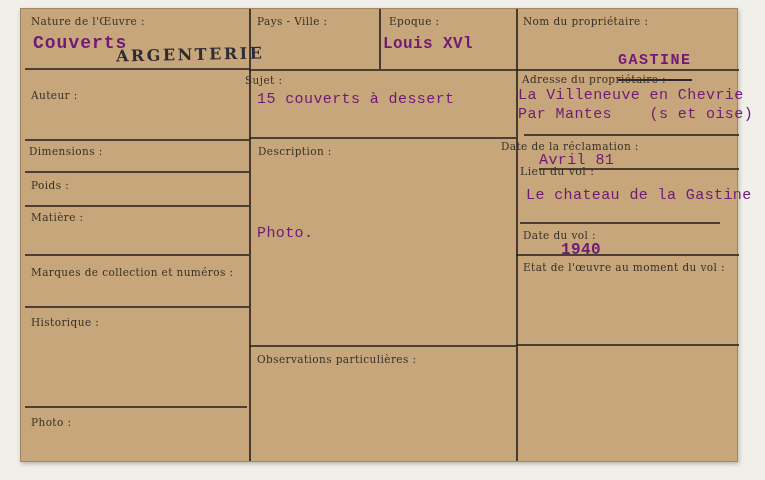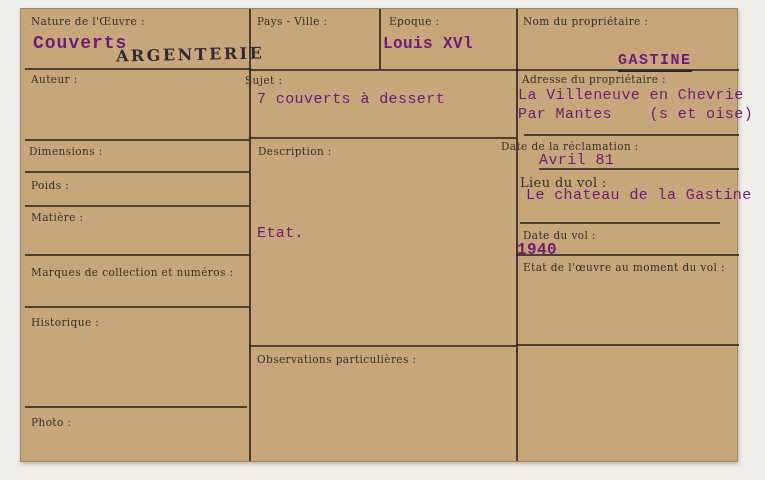--- a/index.html
+++ b/index.html
@@ -33,40 +33,40 @@
   }
   .typed-lg{font-size:18px;font-weight:bold;letter-spacing:1px;}
   .typed-md{font-size:16px;font-weight:bold;}
   .stamp{
     position:absolute;
     font-family:"DejaVu Serif","Liberation Serif",serif;
     font-weight:bold;font-size:16px;color:#2e2b35;letter-spacing:2.5px;
     transform:rotate(-1.2deg);white-space:pre;
   }
   .gastine{
-    font-weight:bold;border-bottom:2px solid #2a2730;padding-bottom:1px;
+    font-weight:bold;border-bottom:2px solid #2a2730;padding-bottom:10px;
     letter-spacing:1.5px;
   }
 </style>
 </head>
 <body>
 
 <div class="page">
   <div class="card">
 
     <div class="vline" style="left:228px;top:0;height:452px;"></div>
     <div class="vline" style="left:495px;top:0;height:452px;"></div>
     <div class="vline" style="left:358px;top:0;height:60px;"></div>
 
     <div class="plabel" style="left:10px;top:6px;">Nature de l'Œuvre :</div>
     <div class="typed typed-lg" style="left:12px;top:24px;">Couverts</div>
     <div class="stamp" style="left:95px;top:36px;">ARGENTERIE</div>
 
     <div class="hline" style="left:4px;top:59px;width:224px;"></div>
-    <div class="plabel" style="left:10px;top:64px;">Auteur :</div>
+    <div class="plabel" style="left:10px;top:80px;">Auteur :</div>
 
     <div class="hline" style="left:4px;top:130px;width:224px;"></div>
     <div class="plabel" style="left:8px;top:136px;">Dimensions :</div>
 
     <div class="hline" style="left:4px;top:162px;width:224px;"></div>
     <div class="plabel" style="left:10px;top:170px;">Poids :</div>
 
     <div class="hline" style="left:4px;top:196px;width:224px;"></div>
     <div class="plabel" style="left:10px;top:202px;">Matière :</div>
 
@@ -78,48 +78,48 @@
 
     <div class="hline" style="left:4px;top:397px;width:222px;"></div>
     <div class="plabel" style="left:10px;top:407px;">Photo :</div>
 
     <div class="plabel" style="left:236px;top:6px;">Pays - Ville :</div>
     <div class="plabel" style="left:368px;top:6px;">Epoque :</div>
     <div class="typed typed-md" style="left:362px;top:26px;">Louis XVl</div>
 
     <div class="hline" style="left:228px;top:60px;width:267px;"></div>
     <div class="plabel" style="left:224px;top:65px;text-align:right;">Sujet :</div>
-    <div class="typed" style="left:236px;top:82px;">7 couverts à dessert</div>
+    <div class="typed" style="left:236px;top:82px;">15 couverts à dessert</div>
 
     <div class="hline" style="left:228px;top:128px;width:267px;"></div>
     <div class="plabel" style="left:237px;top:136px;">Description :</div>
-    <div class="typed" style="left:236px;top:216px;">Etat.</div>
+    <div class="typed" style="left:236px;top:216px;">Photo.</div>
 
     <div class="hline" style="left:228px;top:336px;width:267px;"></div>
     <div class="plabel" style="left:236px;top:344px;">Observations particulières :</div>
 
     <div class="plabel" style="left:502px;top:6px;">Nom du propriétaire :</div>
     <div class="typed gastine" style="left:597px;top:43px;">GASTINE</div>
 
     <div class="hline" style="left:495px;top:60px;width:223px;"></div>
     <div class="plabel" style="left:501px;top:64px;">Adresse du propriétaire :</div>
     <div class="typed" style="left:497px;top:78px;">La Villeneuve en Chevrie</div>
     <div class="typed" style="left:497px;top:97px;text-align:center;">Par Mantes    (s et oise)</div>
 
     <div class="hline" style="left:503px;top:125px;width:215px;"></div>
     <div class="plabel" style="left:480px;top:131px;">Date de la réclamation :</div>
     <div class="typed" style="left:518px;top:143px;">Avril 81</div>
 
     <div class="hline" style="left:518px;top:159px;width:200px;"></div>
-    <div class="plabel" style="left:499px;top:166px;font-size:13px;">Lieu du vol :</div>
+    <div class="plabel" style="left:499px;top:156px;font-size:11px;">Lieu du vol :</div>
     <div class="typed" style="left:505px;top:178px;">Le chateau de la Gastine</div>
 
     <div class="hline" style="left:499px;top:213px;width:200px;"></div>
     <div class="plabel" style="left:502px;top:220px;">Date du vol :</div>
-    <div class="typed typed-md" style="left:496px;top:232px;">1940</div>
+    <div class="typed typed-md" style="left:540px;top:232px;">1940</div>
 
     <div class="hline" style="left:495px;top:245px;width:223px;"></div>
     <div class="plabel" style="left:502px;top:252px;">Etat de l'œuvre au moment du vol :</div>
 
     <div class="hline" style="left:495px;top:335px;width:223px;"></div>
 
   </div>
 </div>
 
 </body></html>

